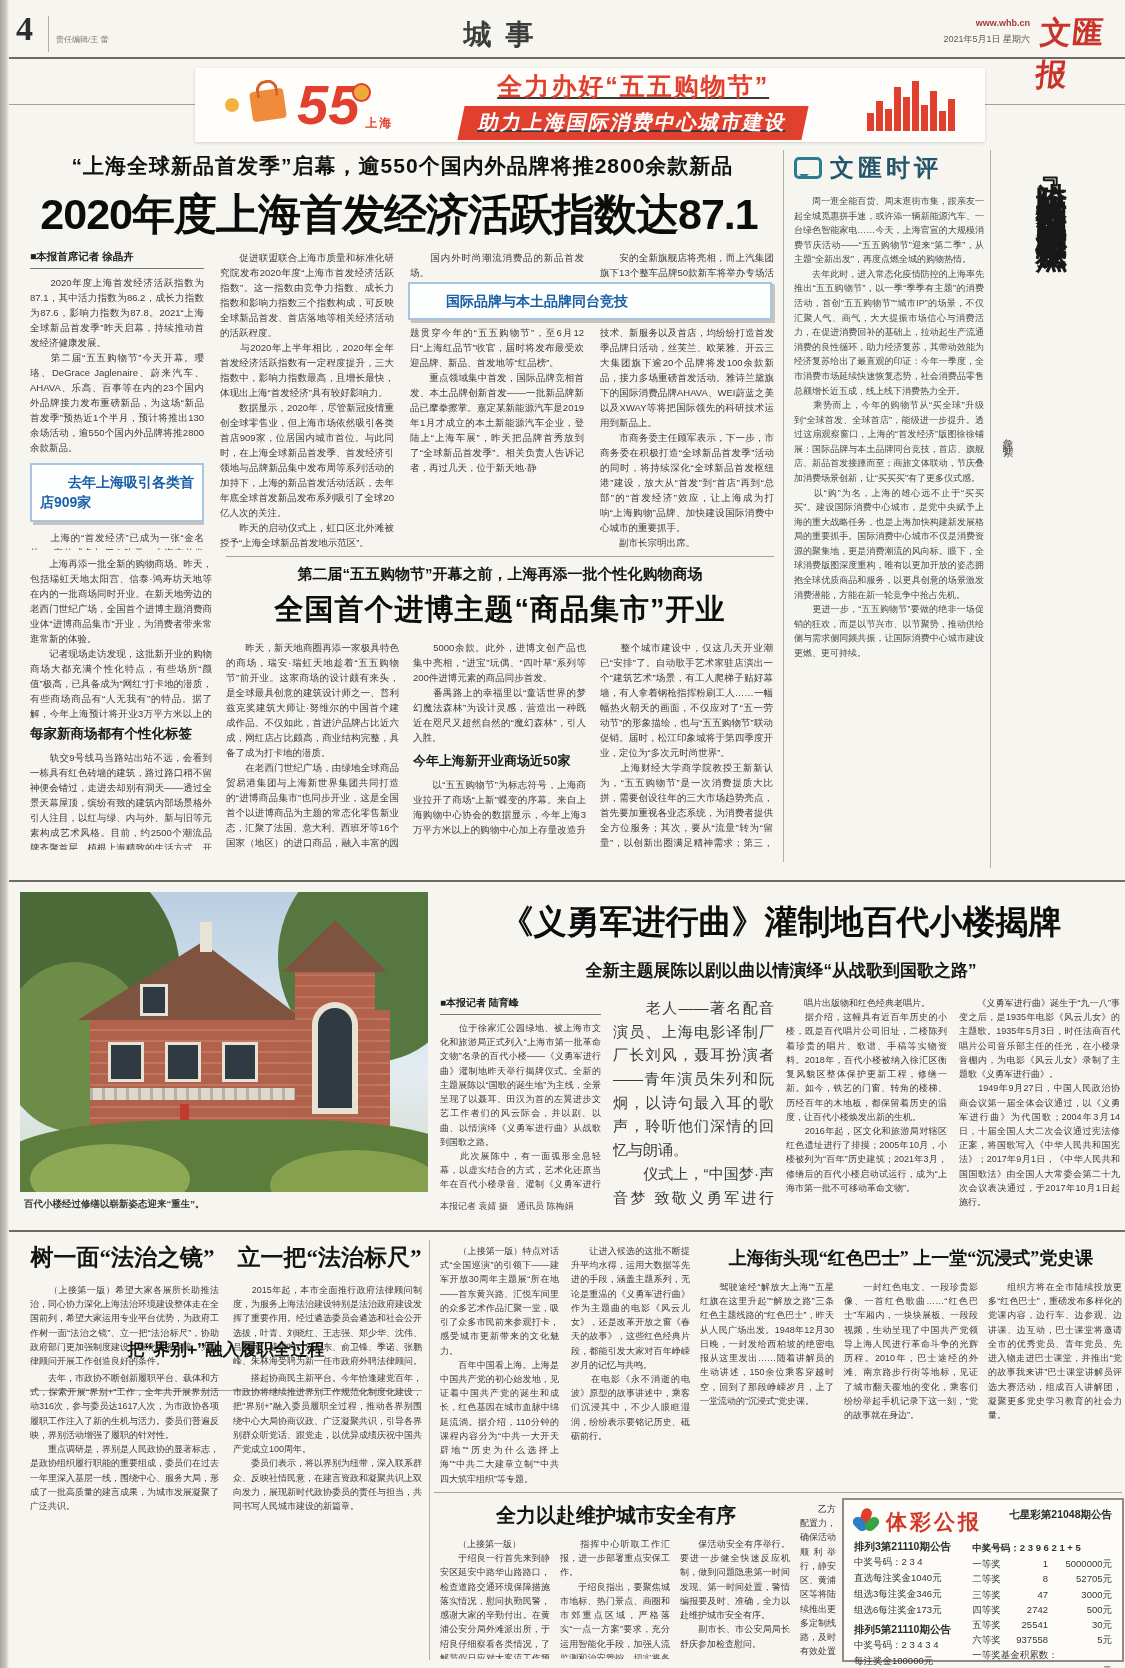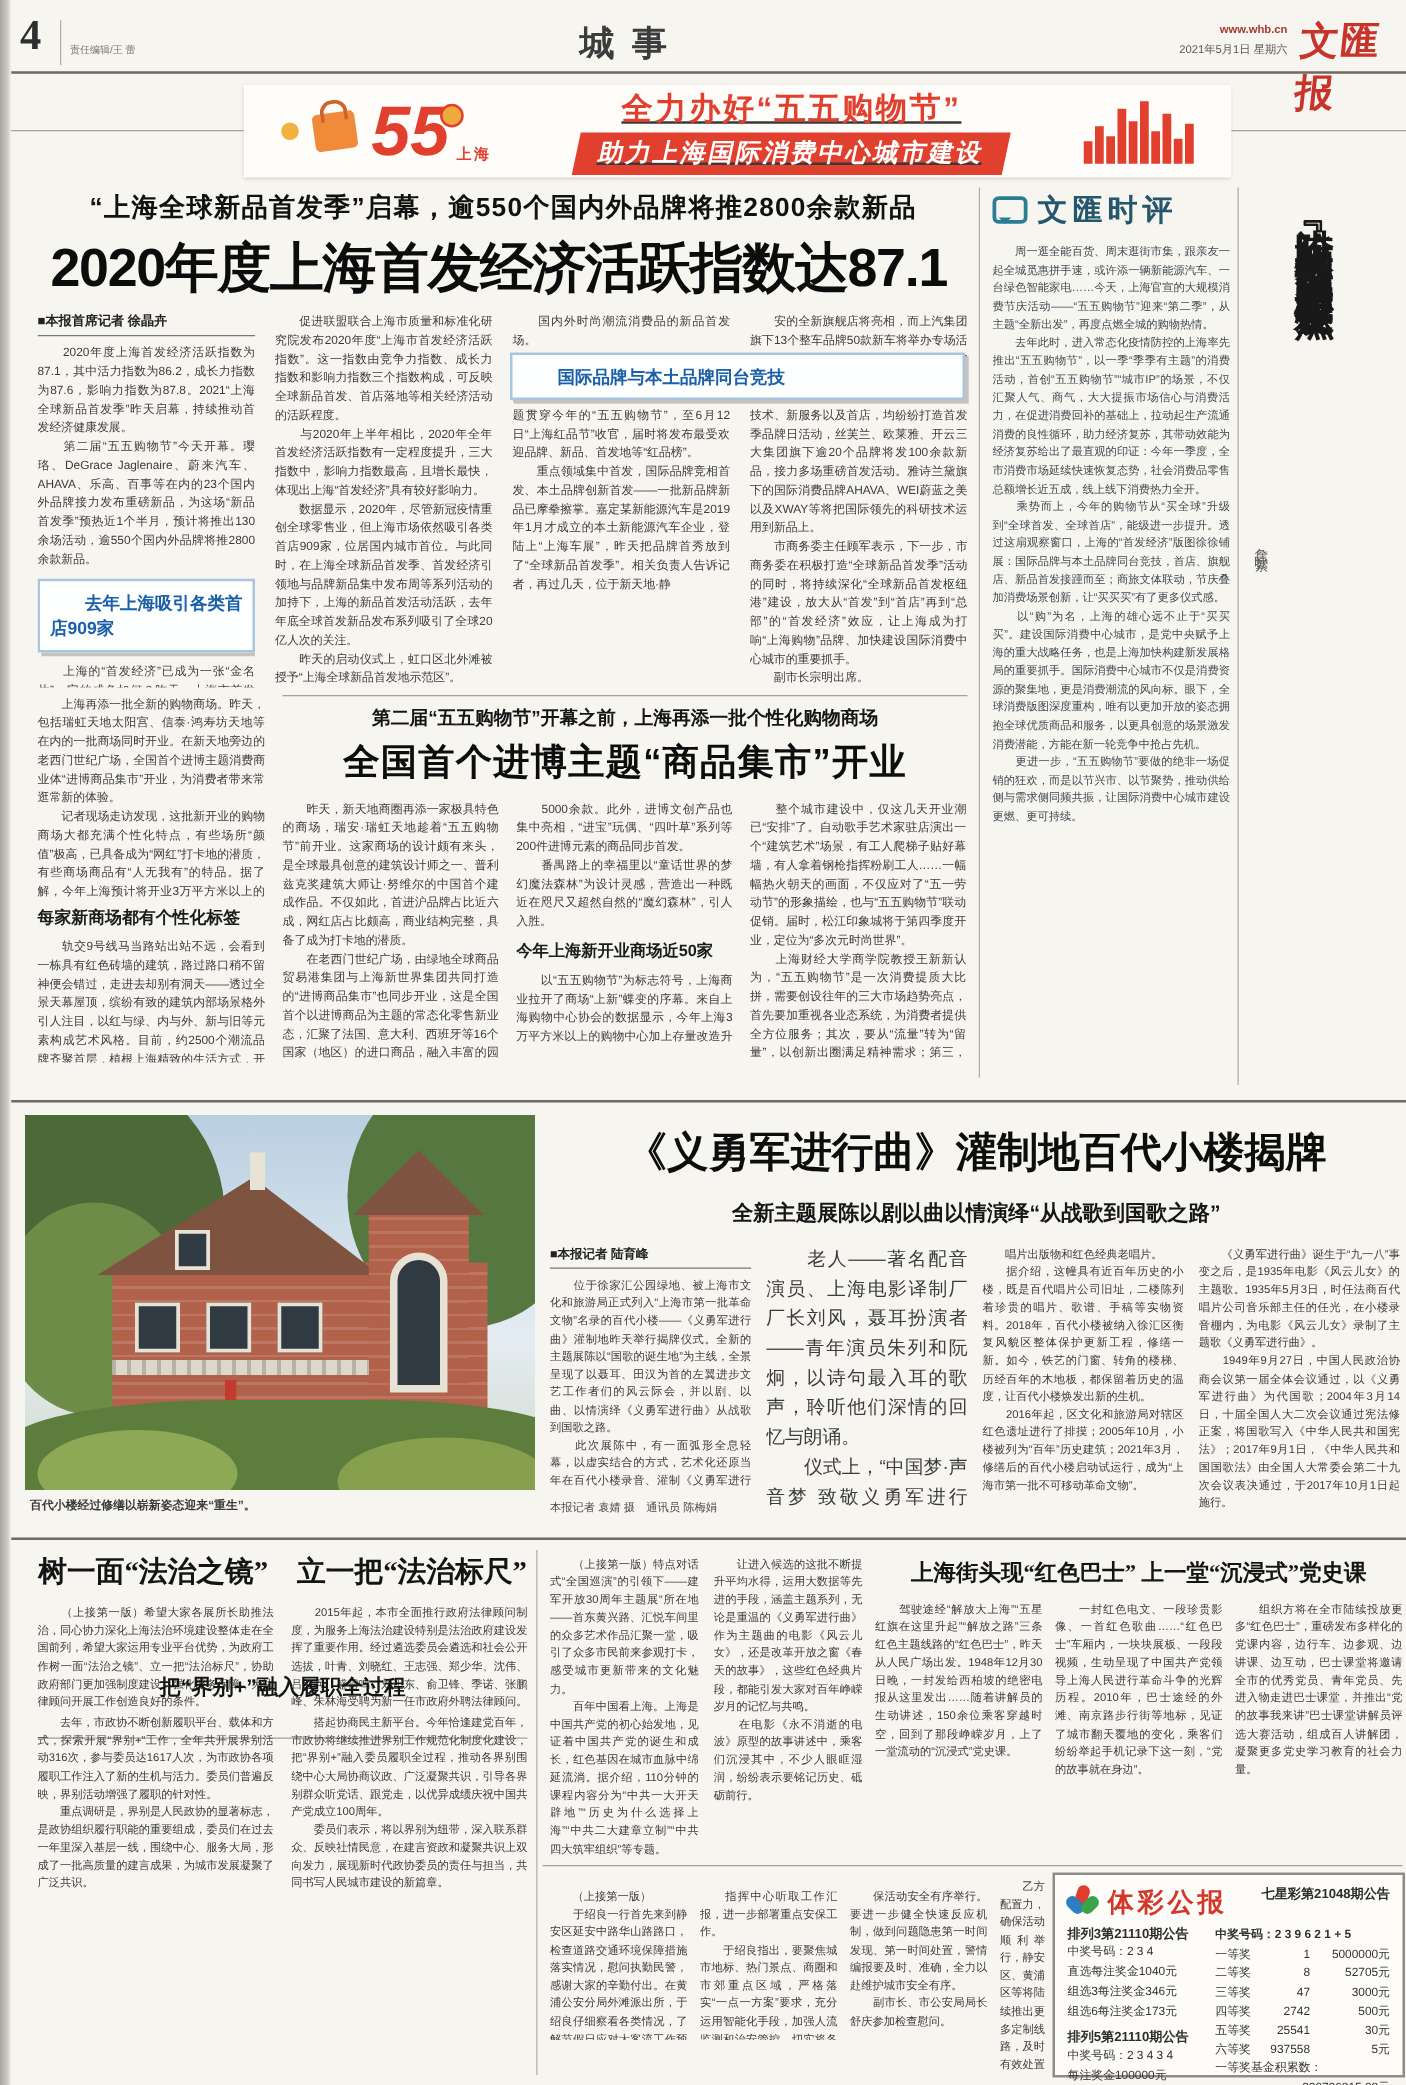--- a/index.html
+++ b/index.html
@@ -261,20 +261,21 @@
     <div class="head5" style="font-family:'Liberation Serif',serif;font-size:18px;">上海街头现“红色巴士” 上一堂“沉浸式”党史课</div>
     <div class="cols" style="gap:10px;margin-top:10px;height:198px;">
       <div class="bt" style="width:134px;font-size:9px;">　　驾驶途经“解放大上海”“五星红旗在这里升起”“解放之路”三条红色主题线路的“红色巴士”，昨天从人民广场出发。1948年12月30日晚，一封发给西柏坡的绝密电报从这里发出……随着讲解员的生动讲述，150余位乘客穿越时空，回到了那段峥嵘岁月，上了一堂流动的“沉浸式”党史课。</div>
       <div class="bt" style="width:134px;font-size:9px;">　　一封红色电文、一段珍贵影像、一首红色歌曲……“红色巴士”车厢内，一块块展板、一段段视频，生动呈现了中国共产党领导上海人民进行革命斗争的光辉历程。2010年，巴士途经的外滩、南京路步行街等地标，见证了城市翻天覆地的变化，乘客们纷纷举起手机记录下这一刻，“党的故事就在身边”。</div>
       <div class="bt" style="width:134px;font-size:9px;">　　组织方将在全市陆续投放更多“红色巴士”，重磅发布多样化的党课内容，边行车、边参观、边讲课、边互动，巴士课堂将邀请全市的优秀党员、青年党员、先进入物走进巴士课堂，并推出“党的故事我来讲”巴士课堂讲解员评选大赛活动，组成百人讲解团，凝聚更多党史学习教育的社会力量。</div>
     </div>
   </div>
   <div class="ab rule-lt" style="left:434px;top:1492px;width:688px;height:1px;"></div>
 
   <div class="ab" style="left:440px;top:1502px;width:352px;">
+    <div class="head4" style="font-size:20px;">全力以赴维护城市安全有序</div>
     <div class="cols" style="gap:10px;margin-top:8px;height:122px;">
       <div class="bt" style="width:110px;font-size:9px;">　　（上接第一版）
 　　于绍良一行首先来到静安区延安中路华山路路口，检查道路交通环境保障措施落实情况，慰问执勤民警，感谢大家的辛勤付出。在黄浦公安分局外滩派出所，于绍良仔细察看各类情况，了解节假日应对大客流工作预案。随后，于绍良来到市公安局</div>
       <div class="bt" style="width:110px;font-size:9px;">　　指挥中心听取工作汇报，进一步部署重点安保工作。
 　　于绍良指出，要聚焦城市地标、热门景点、商圈和市郊重点区域，严格落实“一点一方案”要求，充分运用智能化手段，加强人流监测和治安管控，切实将各项安保措施抓实抓细，要围绕“五五购物节”等重大活动安排，密切协调配合，确</div>
       <div class="bt" style="width:110px;font-size:9px;">　　保活动安全有序举行。要进一步健全快速反应机制，做到问题隐患第一时间发现、第一时间处置，警情编报要及时、准确，全力以赴维护城市安全有序。
 　　副市长、市公安局局长舒庆参加检查慰问。</div>
     </div>
   </div>
   <div class="ab bt" style="left:800px;top:1502px;width:36px;height:156px;font-size:9px;">　　乙方配置力，确保活动顺利举行，静安区、黄浦区等将陆续推出更多定制线路，及时有效处置各类突发情况，营造安全有序的城市环境。</div>

